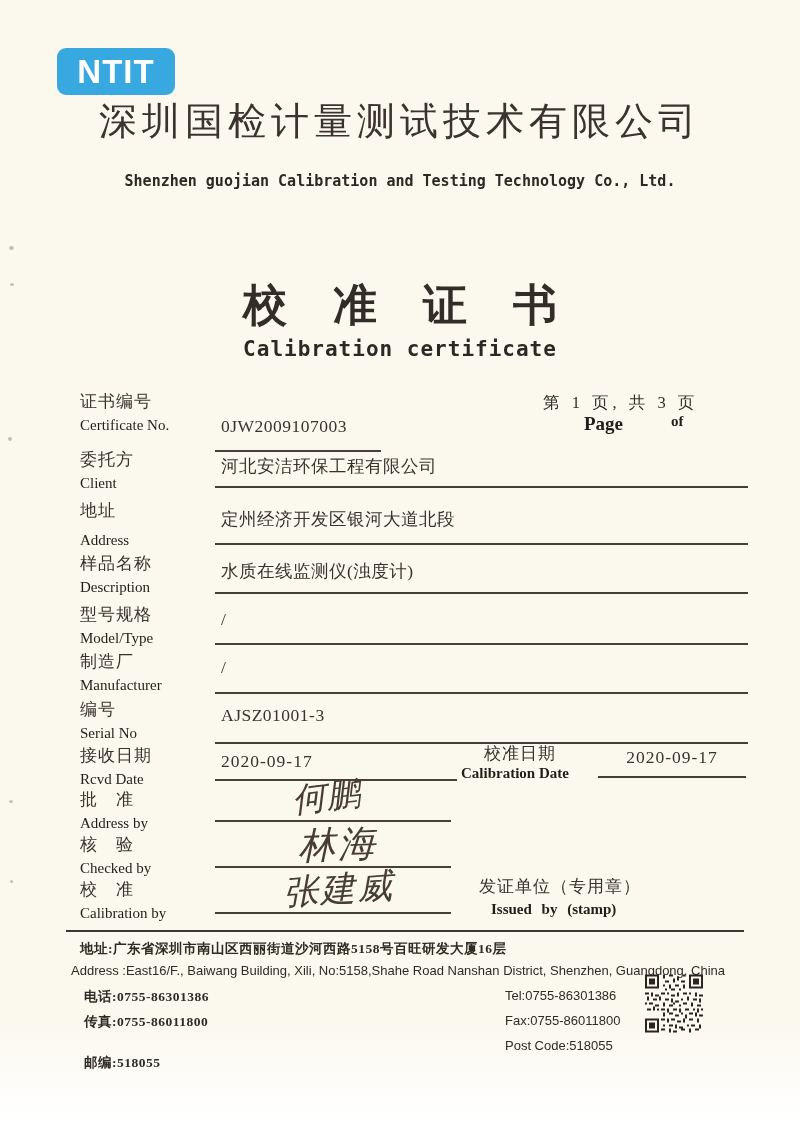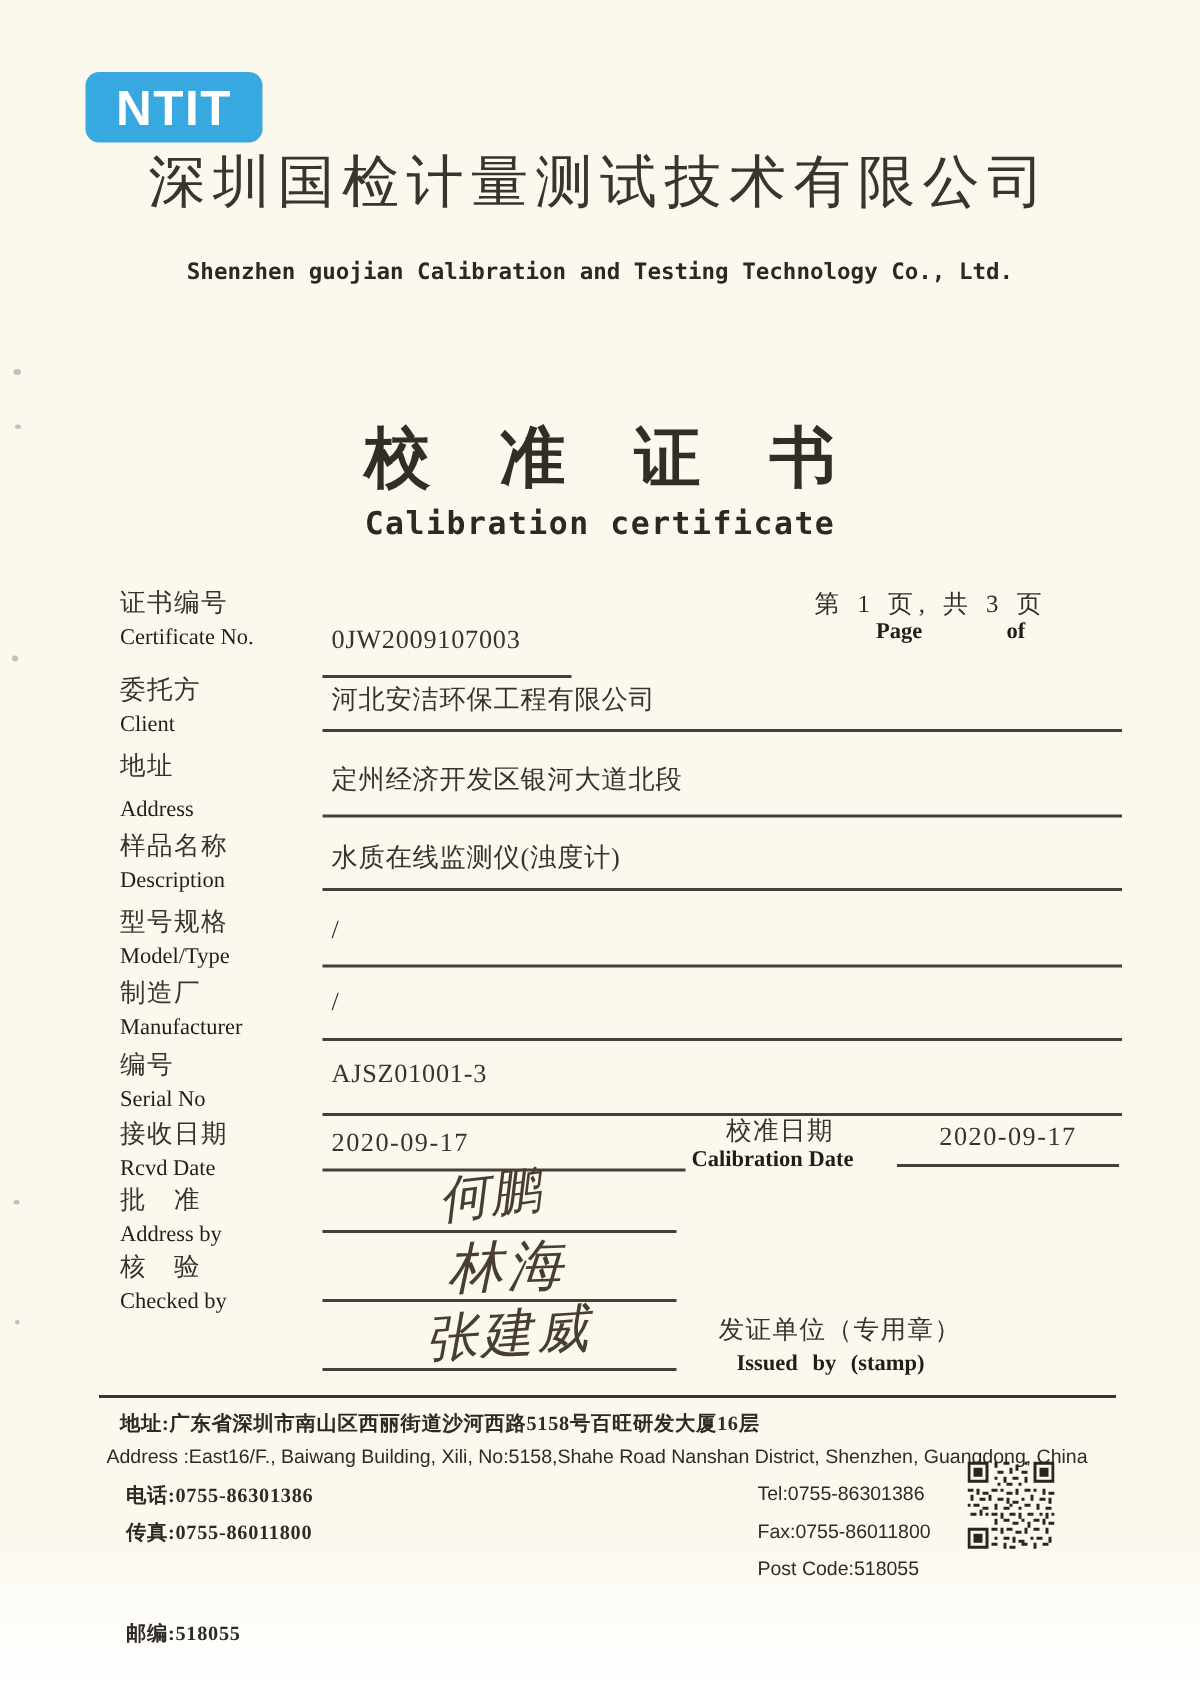--- a/index.html
+++ b/index.html
@@ -25,21 +25,21 @@
   .lbl .cn{font-size:17px;letter-spacing:1px;color:#3a332d;}
   .lbl .en{font-size:15px;font-weight:normal;color:#211d18;margin-top:4px;white-space:nowrap;}
 
   
   .val{position:absolute;left:215px;border-bottom:2px solid #46403a;font-size:17.5px;
        color:#3a332d;padding:2px 0 0 6px;letter-spacing:.5px;}
   .val.full{width:527px;}
   .val.short{width:160px;}
 
   .page-info-cn{position:absolute;left:543px;top:392px;font-size:16.5px;letter-spacing:4px;color:#332d28;}
-  .page-info-page{position:absolute;left:584px;top:413px;font-size:15px;font-weight:bold;color:#211d18;}
+  .page-info-page{position:absolute;left:584px;top:413px;font-size:19px;font-weight:bold;color:#211d18;}
   .page-info-of{position:absolute;left:671px;top:413px;font-size:15px;font-weight:bold;color:#211d18;}
 
   .cal-lbl-cn{position:absolute;left:484px;top:742px;font-size:17px;letter-spacing:1px;color:#3a332d;}
   .cal-lbl-en{position:absolute;left:461px;top:765px;font-size:15px;font-weight:bold;color:#211d18;}
   .cal-val{position:absolute;left:598px;top:747px;width:148px;border-bottom:2px solid #46403a;
            height:29px;font-size:17.5px;letter-spacing:1px;text-align:center;color:#3a332d;}
 
   .sigline{position:absolute;left:215px;width:236px;border-bottom:2px solid #46403a;}
   .sig{position:absolute;font-family:"DejaVu Serif",serif;font-style:italic;color:#473d33;white-space:nowrap;}
 
@@ -128,35 +128,39 @@
   <div class="sigline" style="top:782px;height:38px"></div>
   <div class="sig" style="left:292px;top:774px;font-size:34px;transform:rotate(-7deg)">何鹏</div>
 
   <div class="lbl" style="top:833px">
     <div class="cn">核　验</div>
     <div class="en">Checked by</div>
   </div>
   <div class="sigline" style="top:827px;height:39px"></div>
   <div class="sig" style="left:298px;top:820px;font-size:37px;transform:rotate(-2deg);letter-spacing:3px">林海</div>
 
+  <div class="lbl" style="top:878px">
+    <div class="cn">校　准</div>
+    <div class="en">Calibration by</div>
+  </div>
   <div class="sigline" style="top:872px;height:40px"></div>
   <div class="sig" style="left:283px;top:866px;font-size:35px;transform:rotate(-4deg);letter-spacing:2px">张建威</div>
 
   <div class="stamp-cn">发证单位（专用章）</div>
   <div class="stamp-en">Issued by (stamp)</div>
 
   <div class="divider"></div>
 
   <div class="f-cn" style="left:80px;top:940px">地址:广东省深圳市南山区西丽街道沙河西路5158号百旺研发大厦16层</div>
   <div class="f-en" style="left:71px;top:963px">Address :East16/F., Baiwang Building, Xili, No:5158,Shahe Road Nanshan District, Shenzhen, Guangdong, China</div>
   <div class="f-cn" style="left:84px;top:988px">电话:0755-86301386</div>
   <div class="f-en" style="left:505px;top:988px">Tel:0755-86301386</div>
   <div class="f-cn" style="left:84px;top:1013px">传真:0755-86011800</div>
   <div class="f-en" style="left:505px;top:1013px">Fax:0755-86011800</div>
-  <div class="f-cn" style="left:84px;top:1080px">邮编:518055</div>
+  <div class="f-cn" style="left:84px;top:1054px">邮编:518055</div>
   <div class="f-en" style="left:505px;top:1038px">Post Code:518055</div>
 
   <div class="qr">
     <svg width="58" height="61" viewBox="0 0 29 29" xmlns="http://www.w3.org/2000/svg">
       <g fill="#2b2421">
         <rect x="0" y="0" width="7" height="7"></rect>
           <rect x="22" y="0" width="7" height="7"></rect>
         <rect x="0" y="22" width="7" height="7"></rect>
       </g>
       <g fill="#fbf8ee">

